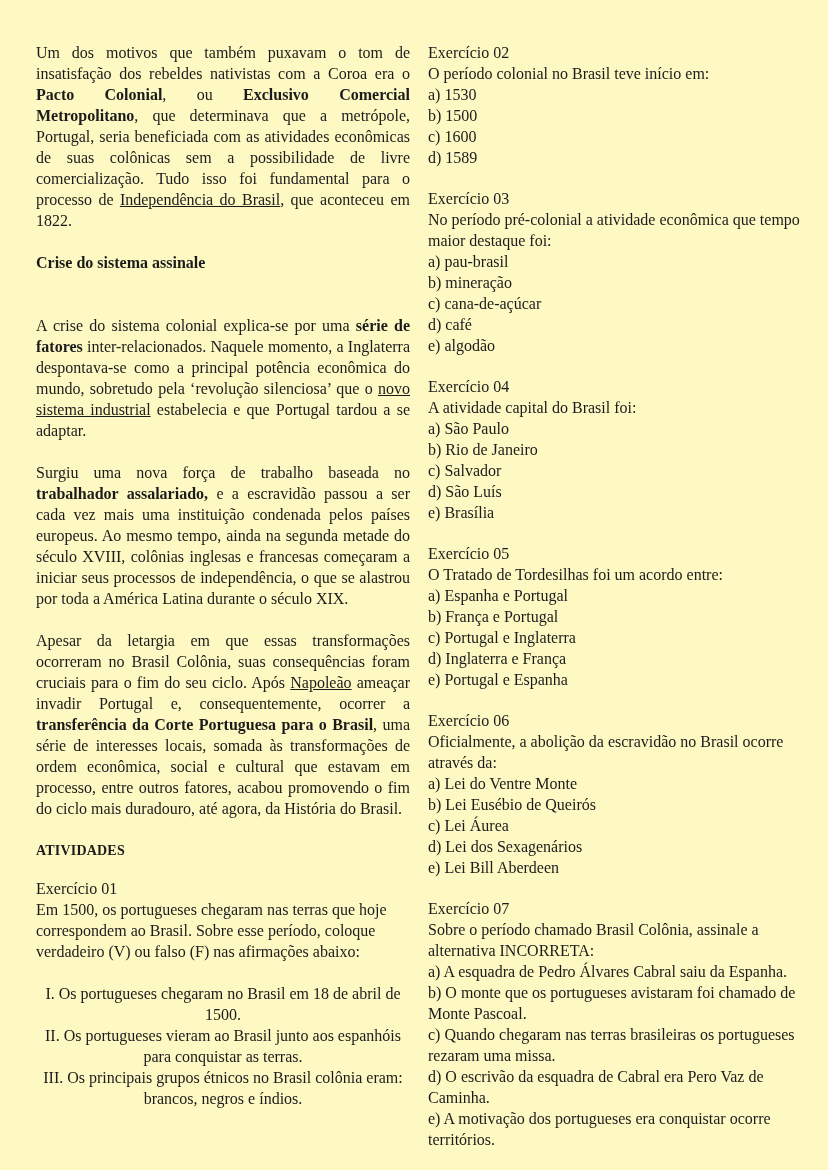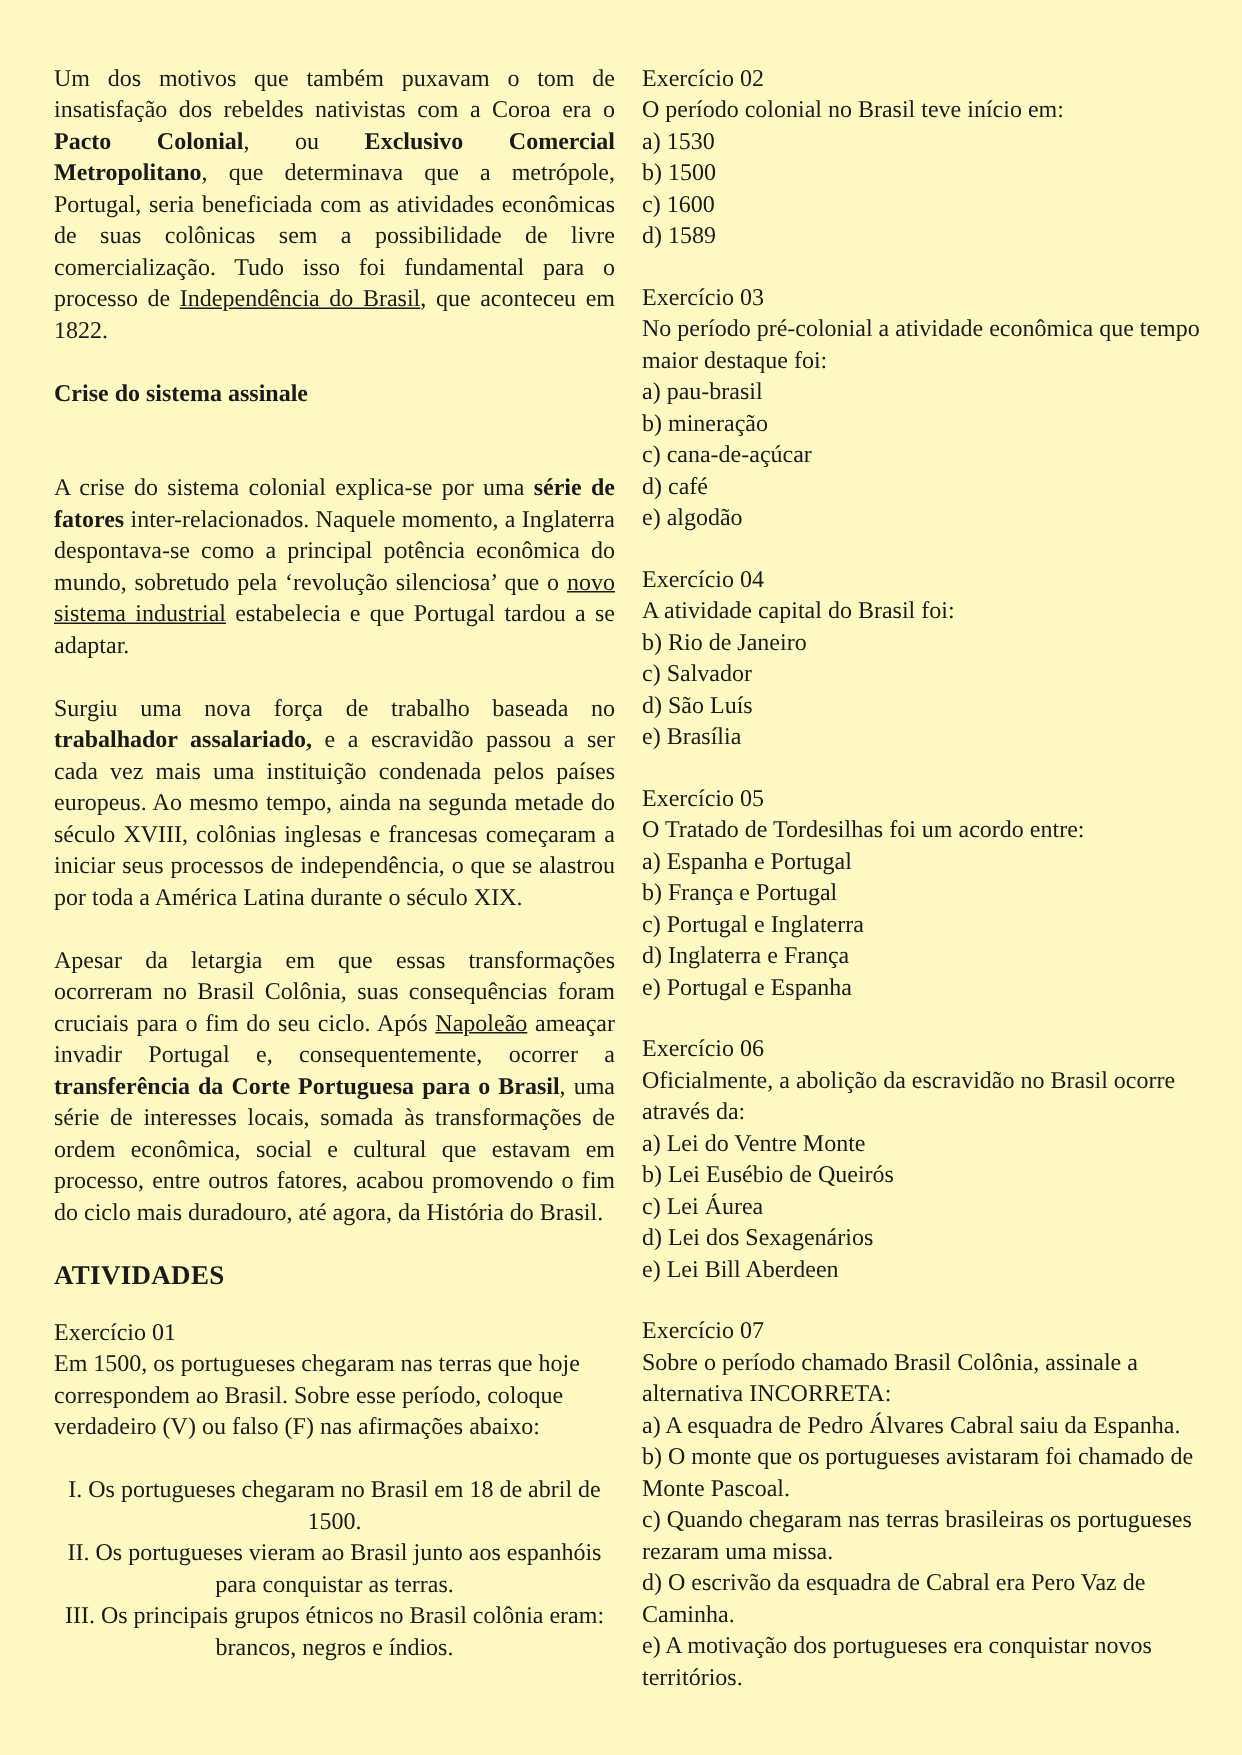--- a/index.html
+++ b/index.html
@@ -37,21 +37,21 @@
   .b { font-weight: bold; }
   .u { text-decoration: underline; }
   .heading {
     font-weight: bold;
   }
   .heading-section {
     margin: 15px 0 42px 0;
   }
   .heading-activities {
     margin: 4px 0 17px 0;
-    font-size: 18px;
+    font-size: 14px;
     letter-spacing: 0.2px;
   }
   .exercise {
     margin: 0 0 20px 0;
     text-align: left;
   }
   .ex-title { }
   .ex-question { }
   .ex-option { }
   .ex-statements {
@@ -94,20 +94,21 @@
         <div class="ex-question">No período pré-colonial a atividade econômica que tempo maior destaque foi:</div>
         <div class="ex-option">a) pau-brasil</div>
         <div class="ex-option">b) mineração</div>
         <div class="ex-option">c) cana-de-açúcar</div>
         <div class="ex-option">d) café</div>
         <div class="ex-option">e) algodão</div>
       </div>
       <div class="exercise">
         <div class="ex-title">Exercício 04</div>
         <div class="ex-question">A atividade capital do Brasil foi:</div>
+        <div class="ex-option">a) São Paulo</div>
         <div class="ex-option">b) Rio de Janeiro</div>
         <div class="ex-option">c) Salvador</div>
         <div class="ex-option">d) São Luís</div>
         <div class="ex-option">e) Brasília</div>
       </div>
       <div class="exercise">
         <div class="ex-title">Exercício 05</div>
         <div class="ex-question">O Tratado de Tordesilhas foi um acordo entre:</div>
         <div class="ex-option">a) Espanha e Portugal</div>
         <div class="ex-option">b) França e Portugal</div>
@@ -124,16 +125,16 @@
         <div class="ex-option">d) Lei dos Sexagenários</div>
         <div class="ex-option">e) Lei Bill Aberdeen</div>
       </div>
       <div class="exercise">
         <div class="ex-title">Exercício 07</div>
         <div class="ex-question">Sobre o período chamado Brasil Colônia, assinale a alternativa INCORRETA:</div>
         <div class="ex-option">a) A esquadra de Pedro Álvares Cabral saiu da Espanha.</div>
         <div class="ex-option">b) O monte que os portugueses avistaram foi chamado de Monte Pascoal.</div>
         <div class="ex-option">c) Quando chegaram nas terras brasileiras os portugueses rezaram uma missa.</div>
         <div class="ex-option">d) O escrivão da esquadra de Cabral era Pero Vaz de Caminha.</div>
-        <div class="ex-option">e) A motivação dos portugueses era conquistar novos territórios.</div>
+        <div class="ex-option">e) A motivação dos portugueses era conquistar ocorre territórios.</div>
       </div>
     </div>
 </div>
 
 </body></html>

